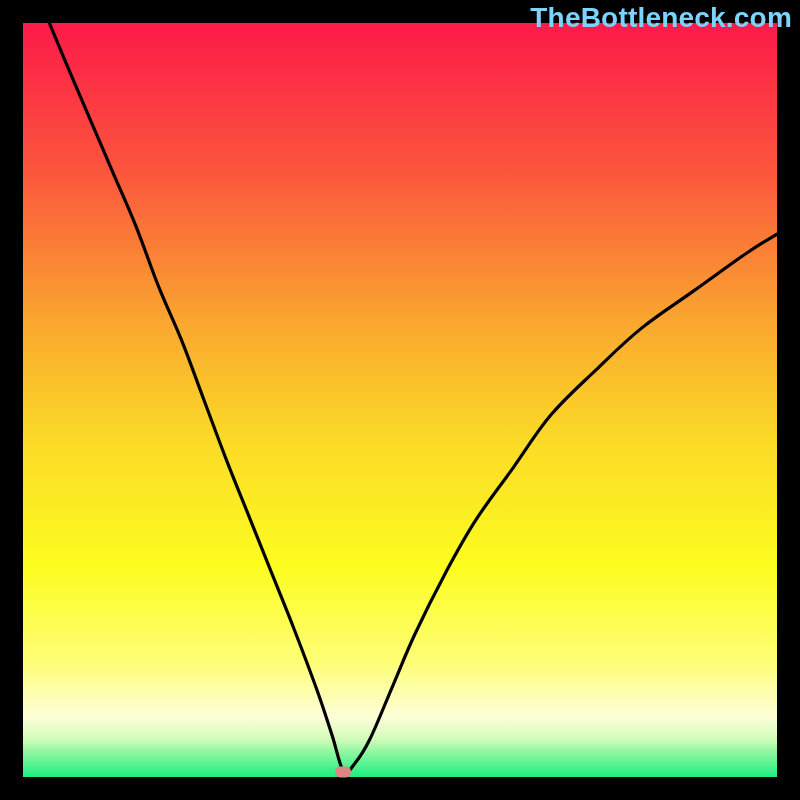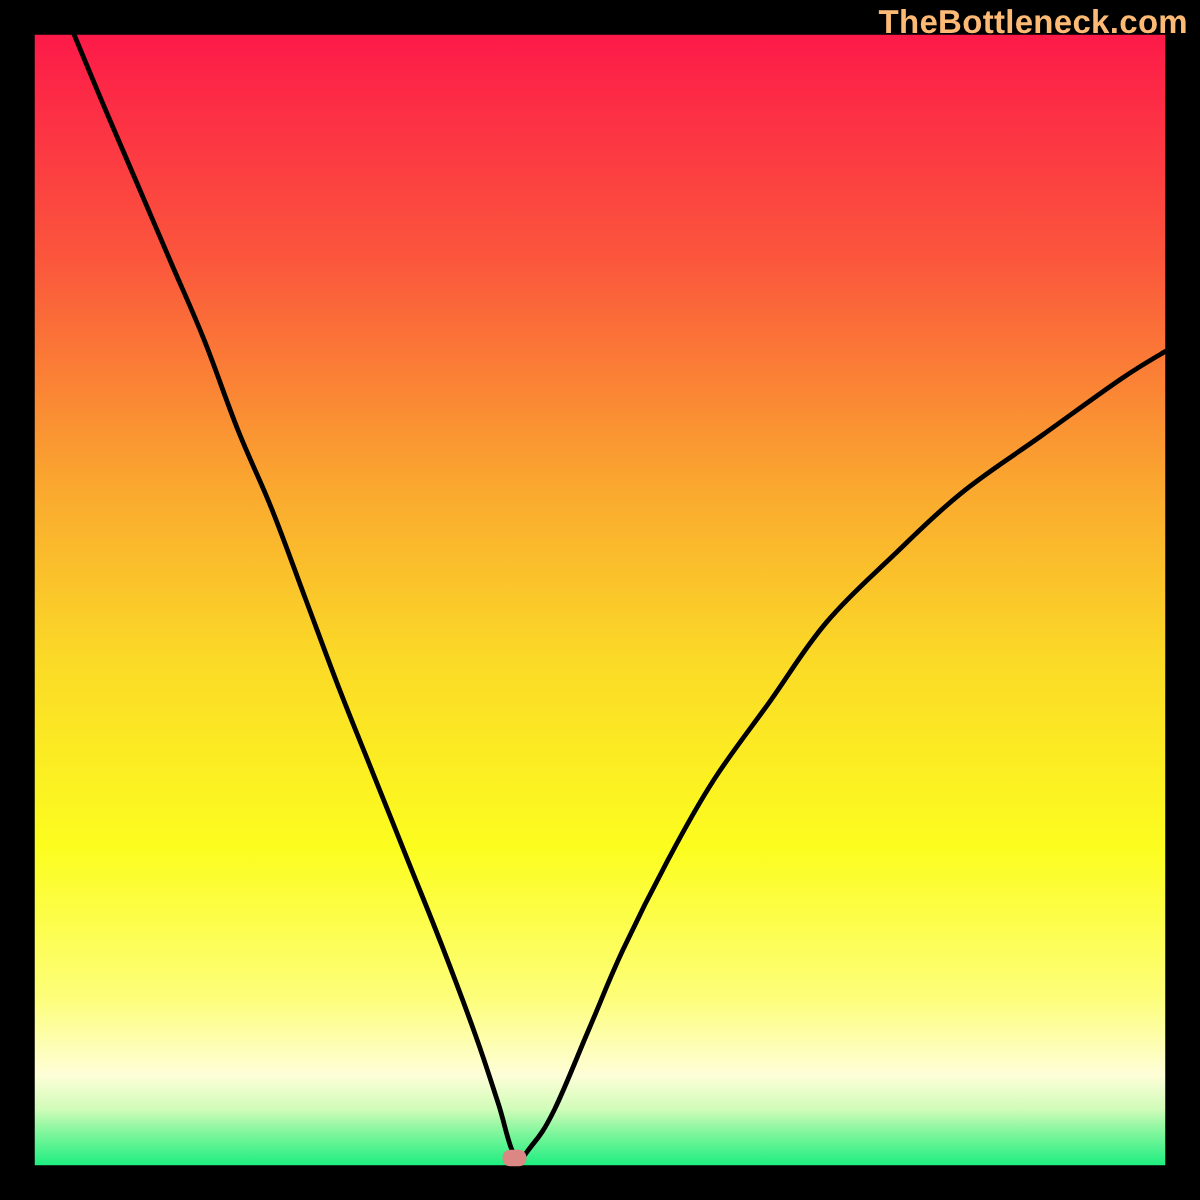--- a/index.html
+++ b/index.html
@@ -14,22 +14,22 @@
   .frame {
     position: relative;
     width: 800px;
     height: 800px;
     background: #000;
   }
   .watermark {
     position: absolute;
     top: 2px;
     right: 8px;
-    color: #fdba74;
-    font-size: 22px;
+    color: #7dd3fc;
+    font-size: 28px;
     font-weight: 600;
     letter-spacing: 0.2px;
     z-index: 5;
     user-select: none;
   }
   .plot-wrap {
     position: absolute;
     left: 23px;
     top: 23px;
     width: 754px;

